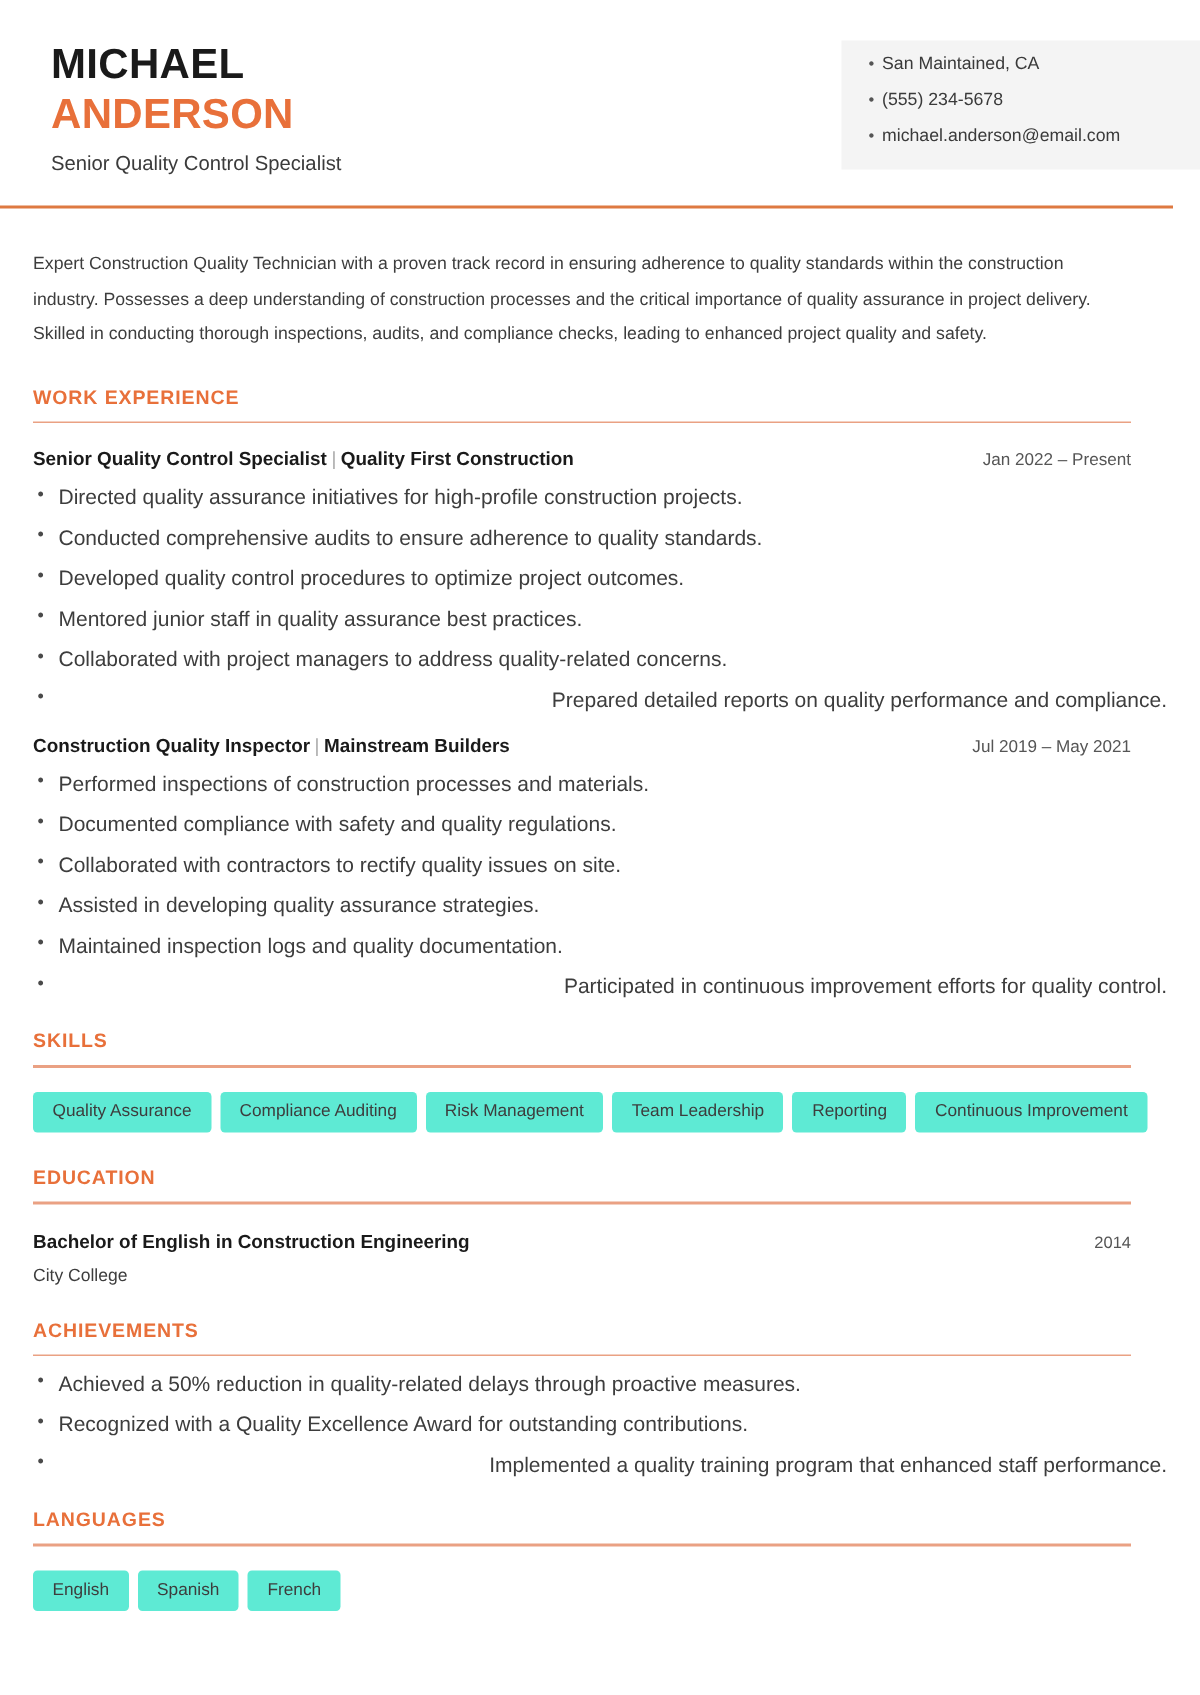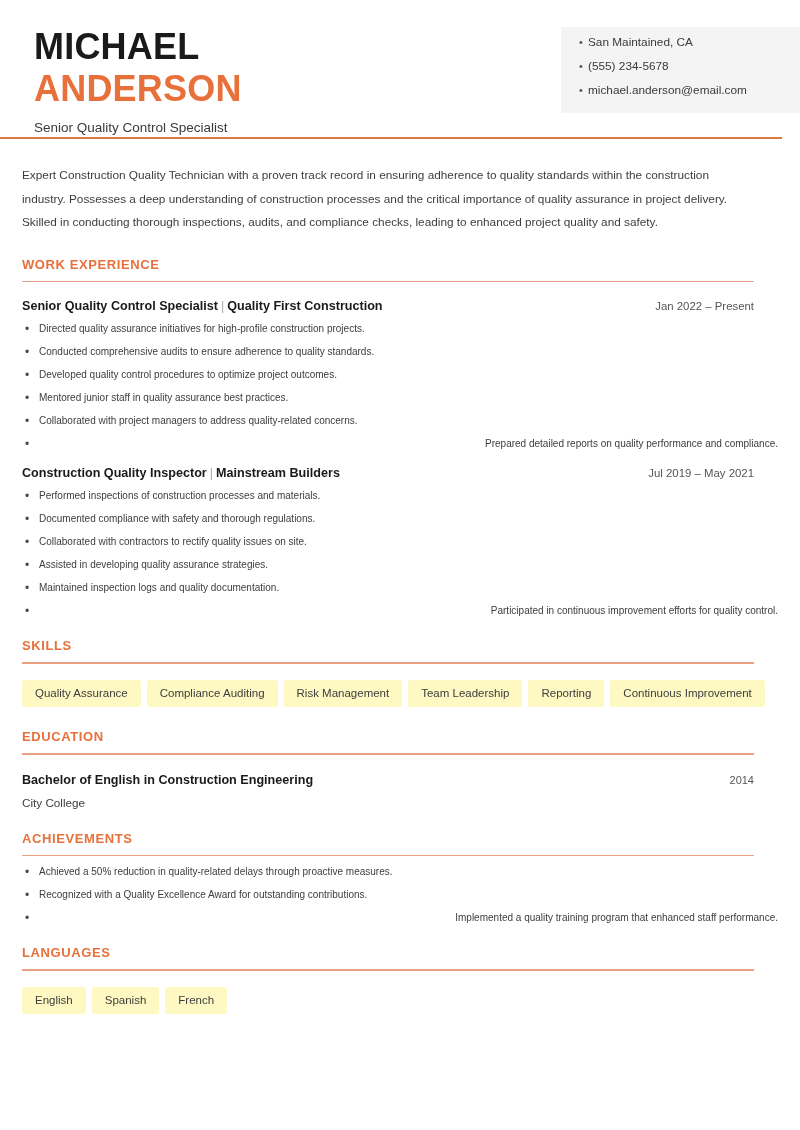--- a/index.html
+++ b/index.html
@@ -28,21 +28,21 @@
   .header {
     position: relative;
     height: 138px;
   }
   .header-left {
     position: absolute;
     left: 34px;
     top: 26px;
   }
   .name-line {
-    font-size: 36px;
+    font-size: 28px;
     font-weight: bold;
     line-height: 1.18;
     letter-spacing: 0.2px;
   }
   .name-first { color: #1a1a1a; }
   .name-last  { color: #E8703A; }
   .headline {
     margin-top: 9px;
     font-size: 13.5px;
     color: #3b3b3b;
@@ -139,21 +139,21 @@
   }
 
   ul.bullets {
     margin: 11px 0 0 0;
     padding: 0;
     list-style: none;
   }
   ul.bullets li {
     position: relative;
     padding-left: 17px;
-    font-size: 10px;
+    font-size: 14px;
     color: #3d3d3d;
     line-height: 1;
     margin-bottom: 13px;
   }
   ul.bullets li:last-child { margin-bottom: 0; text-align: right; }
   ul.bullets li::before {
     content: "•";
     position: absolute;
     left: 3px;
     top: -1px;
@@ -162,21 +162,21 @@
   }
 
   
   .pill-row {
     margin-top: 16px;
     display: flex;
     flex-wrap: wrap;
     gap: 6px;
   }
   .pill {
-    background: #fef9c3;
+    background: #5eead4;
     color: #3d3d3d;
     font-size: 11.5px;
     padding: 8px 13px;
     border-radius: 3px;
     line-height: 1;
     white-space: nowrap;
   }
 
   
   .edu { margin-top: 18px; }
@@ -261,21 +261,21 @@
 
       <div class="job">
         <div class="job-head">
           <div class="job-title">
             <span>Construction Quality Inspector</span><span class="job-sep">|</span><span>Mainstream Builders</span>
           </div>
           <div class="job-dates">Jul 2019 – May 2021</div>
         </div>
         <ul class="bullets">
           <li>Performed inspections of construction processes and materials.</li>
-          <li>Documented compliance with safety and thorough regulations.</li>
+          <li>Documented compliance with safety and quality regulations.</li>
           <li>Collaborated with contractors to rectify quality issues on site.</li>
           <li>Assisted in developing quality assurance strategies.</li>
           <li>Maintained inspection logs and quality documentation.</li>
           <li>Participated in continuous improvement efforts for quality control.</li>
         </ul>
       </div>
     </div>
 
     <div class="section">
       <div class="section-title">SKILLS</div>

